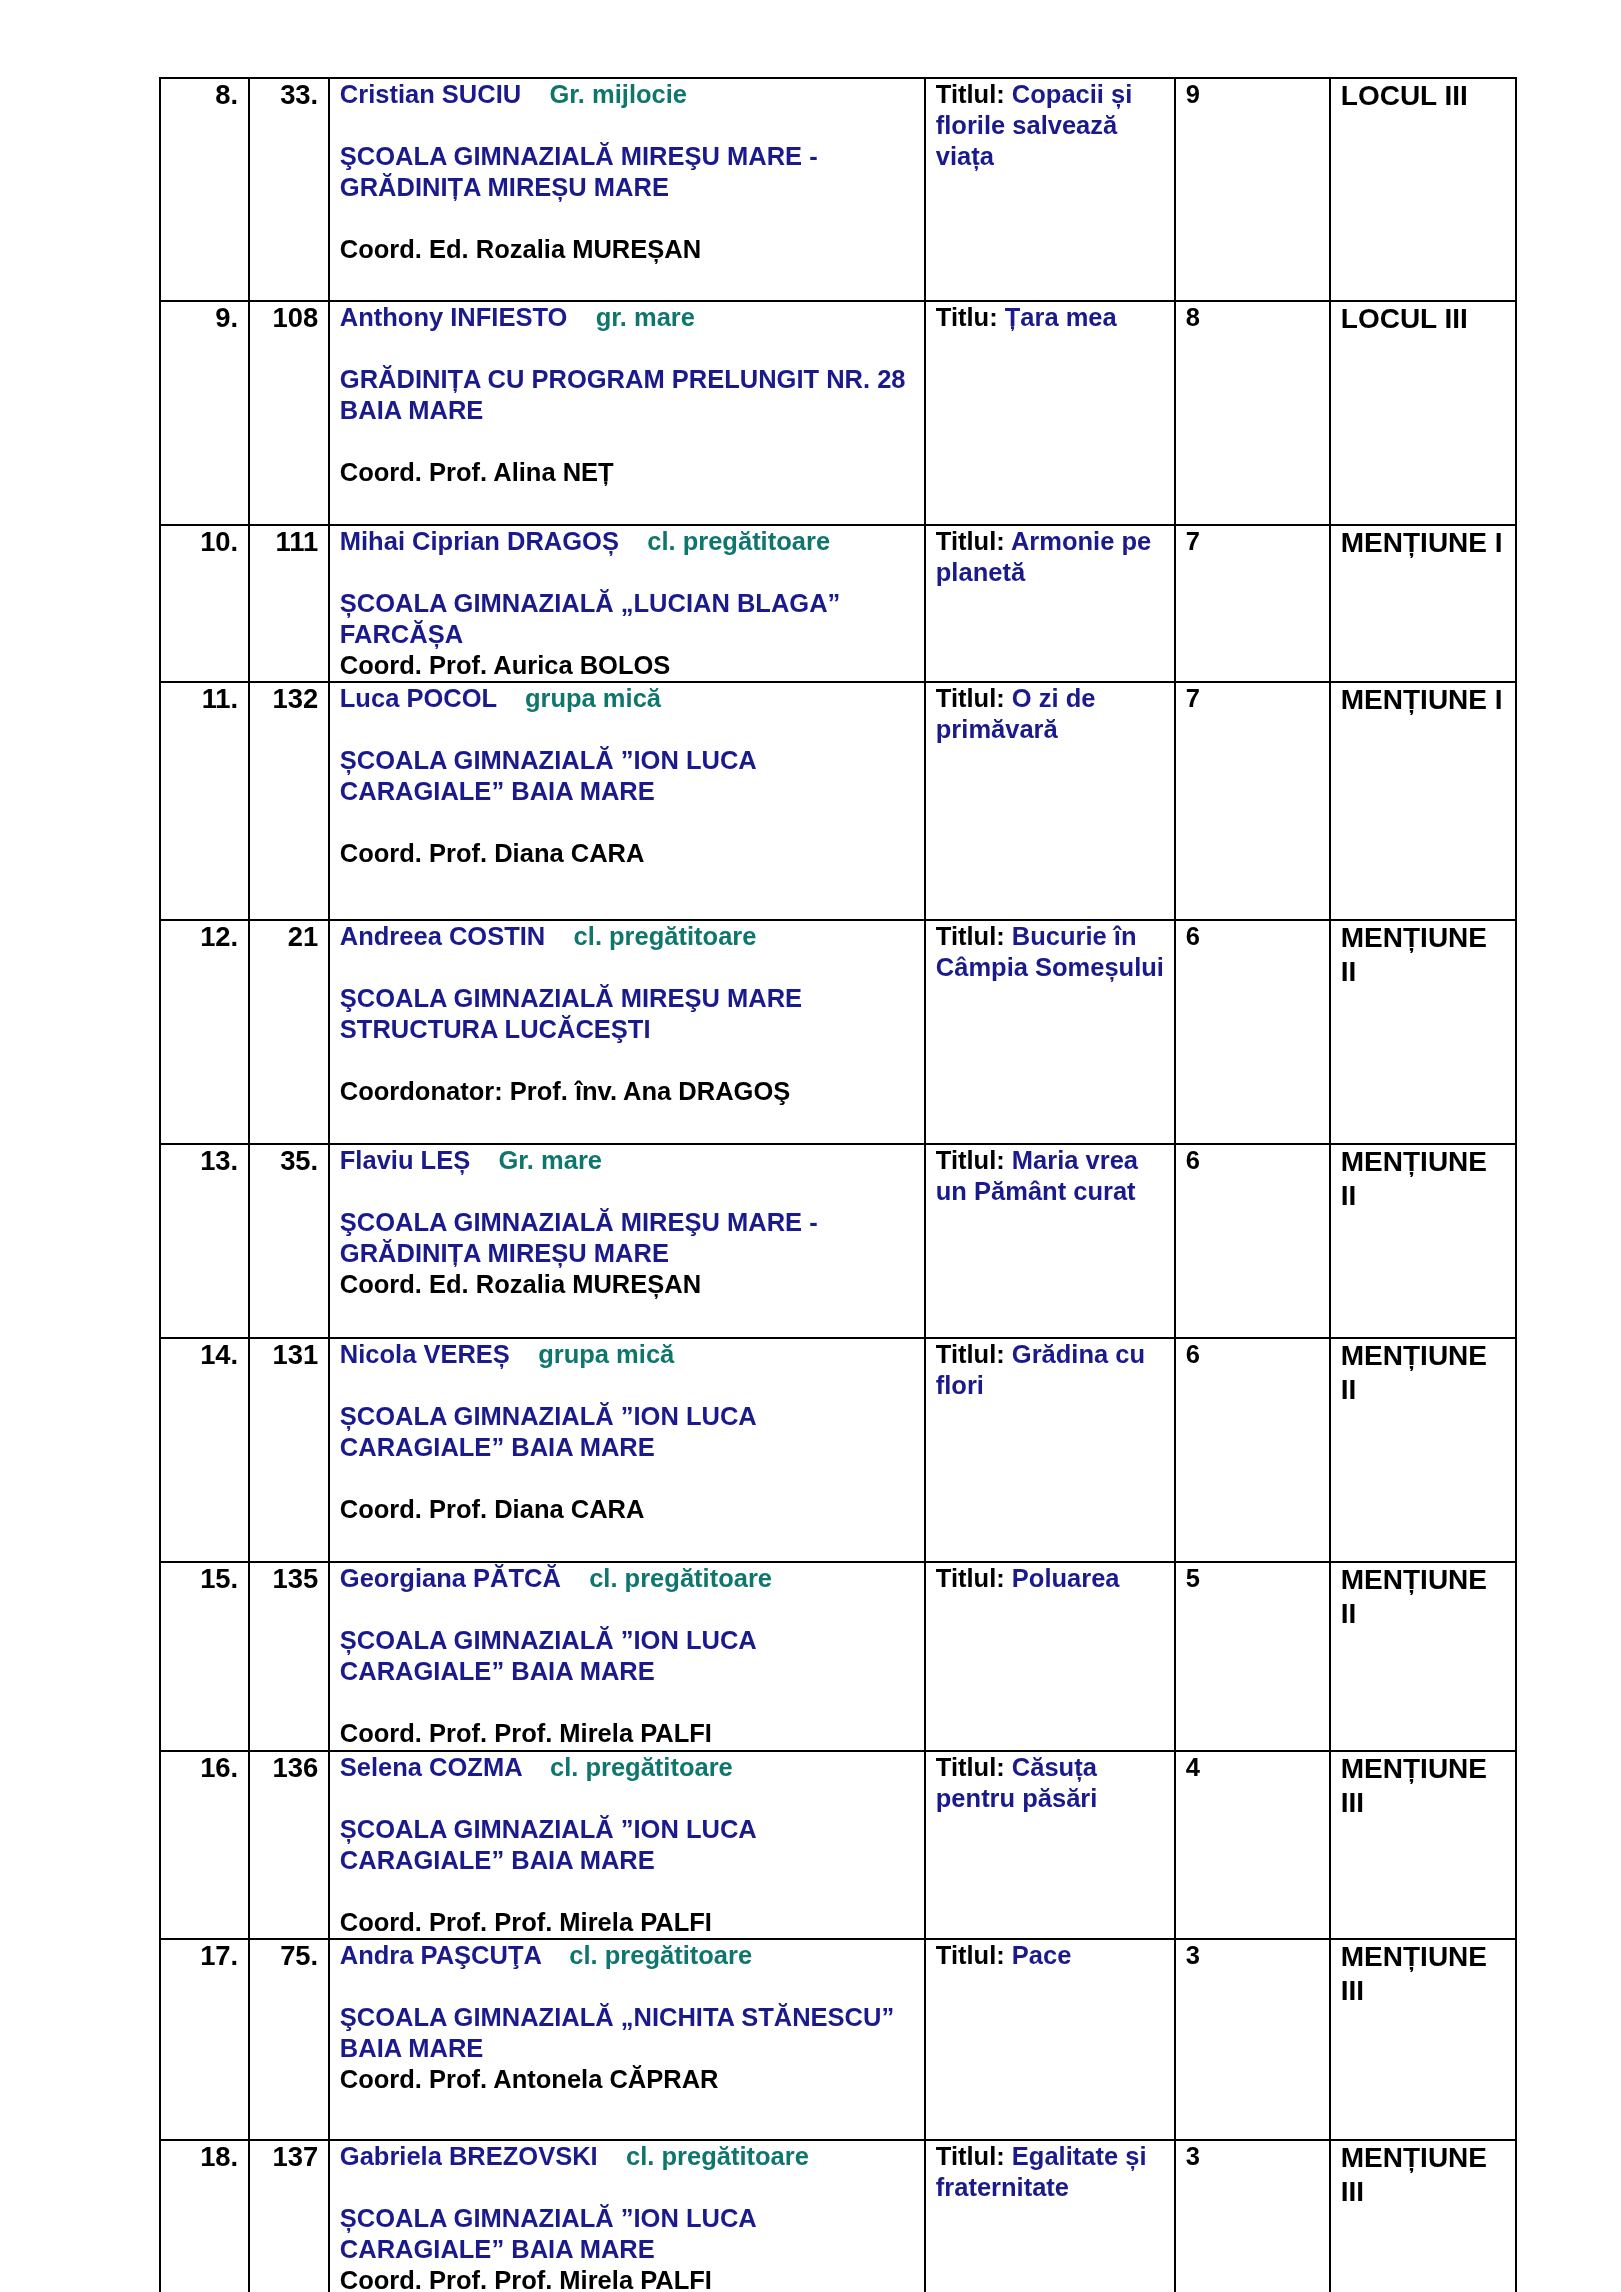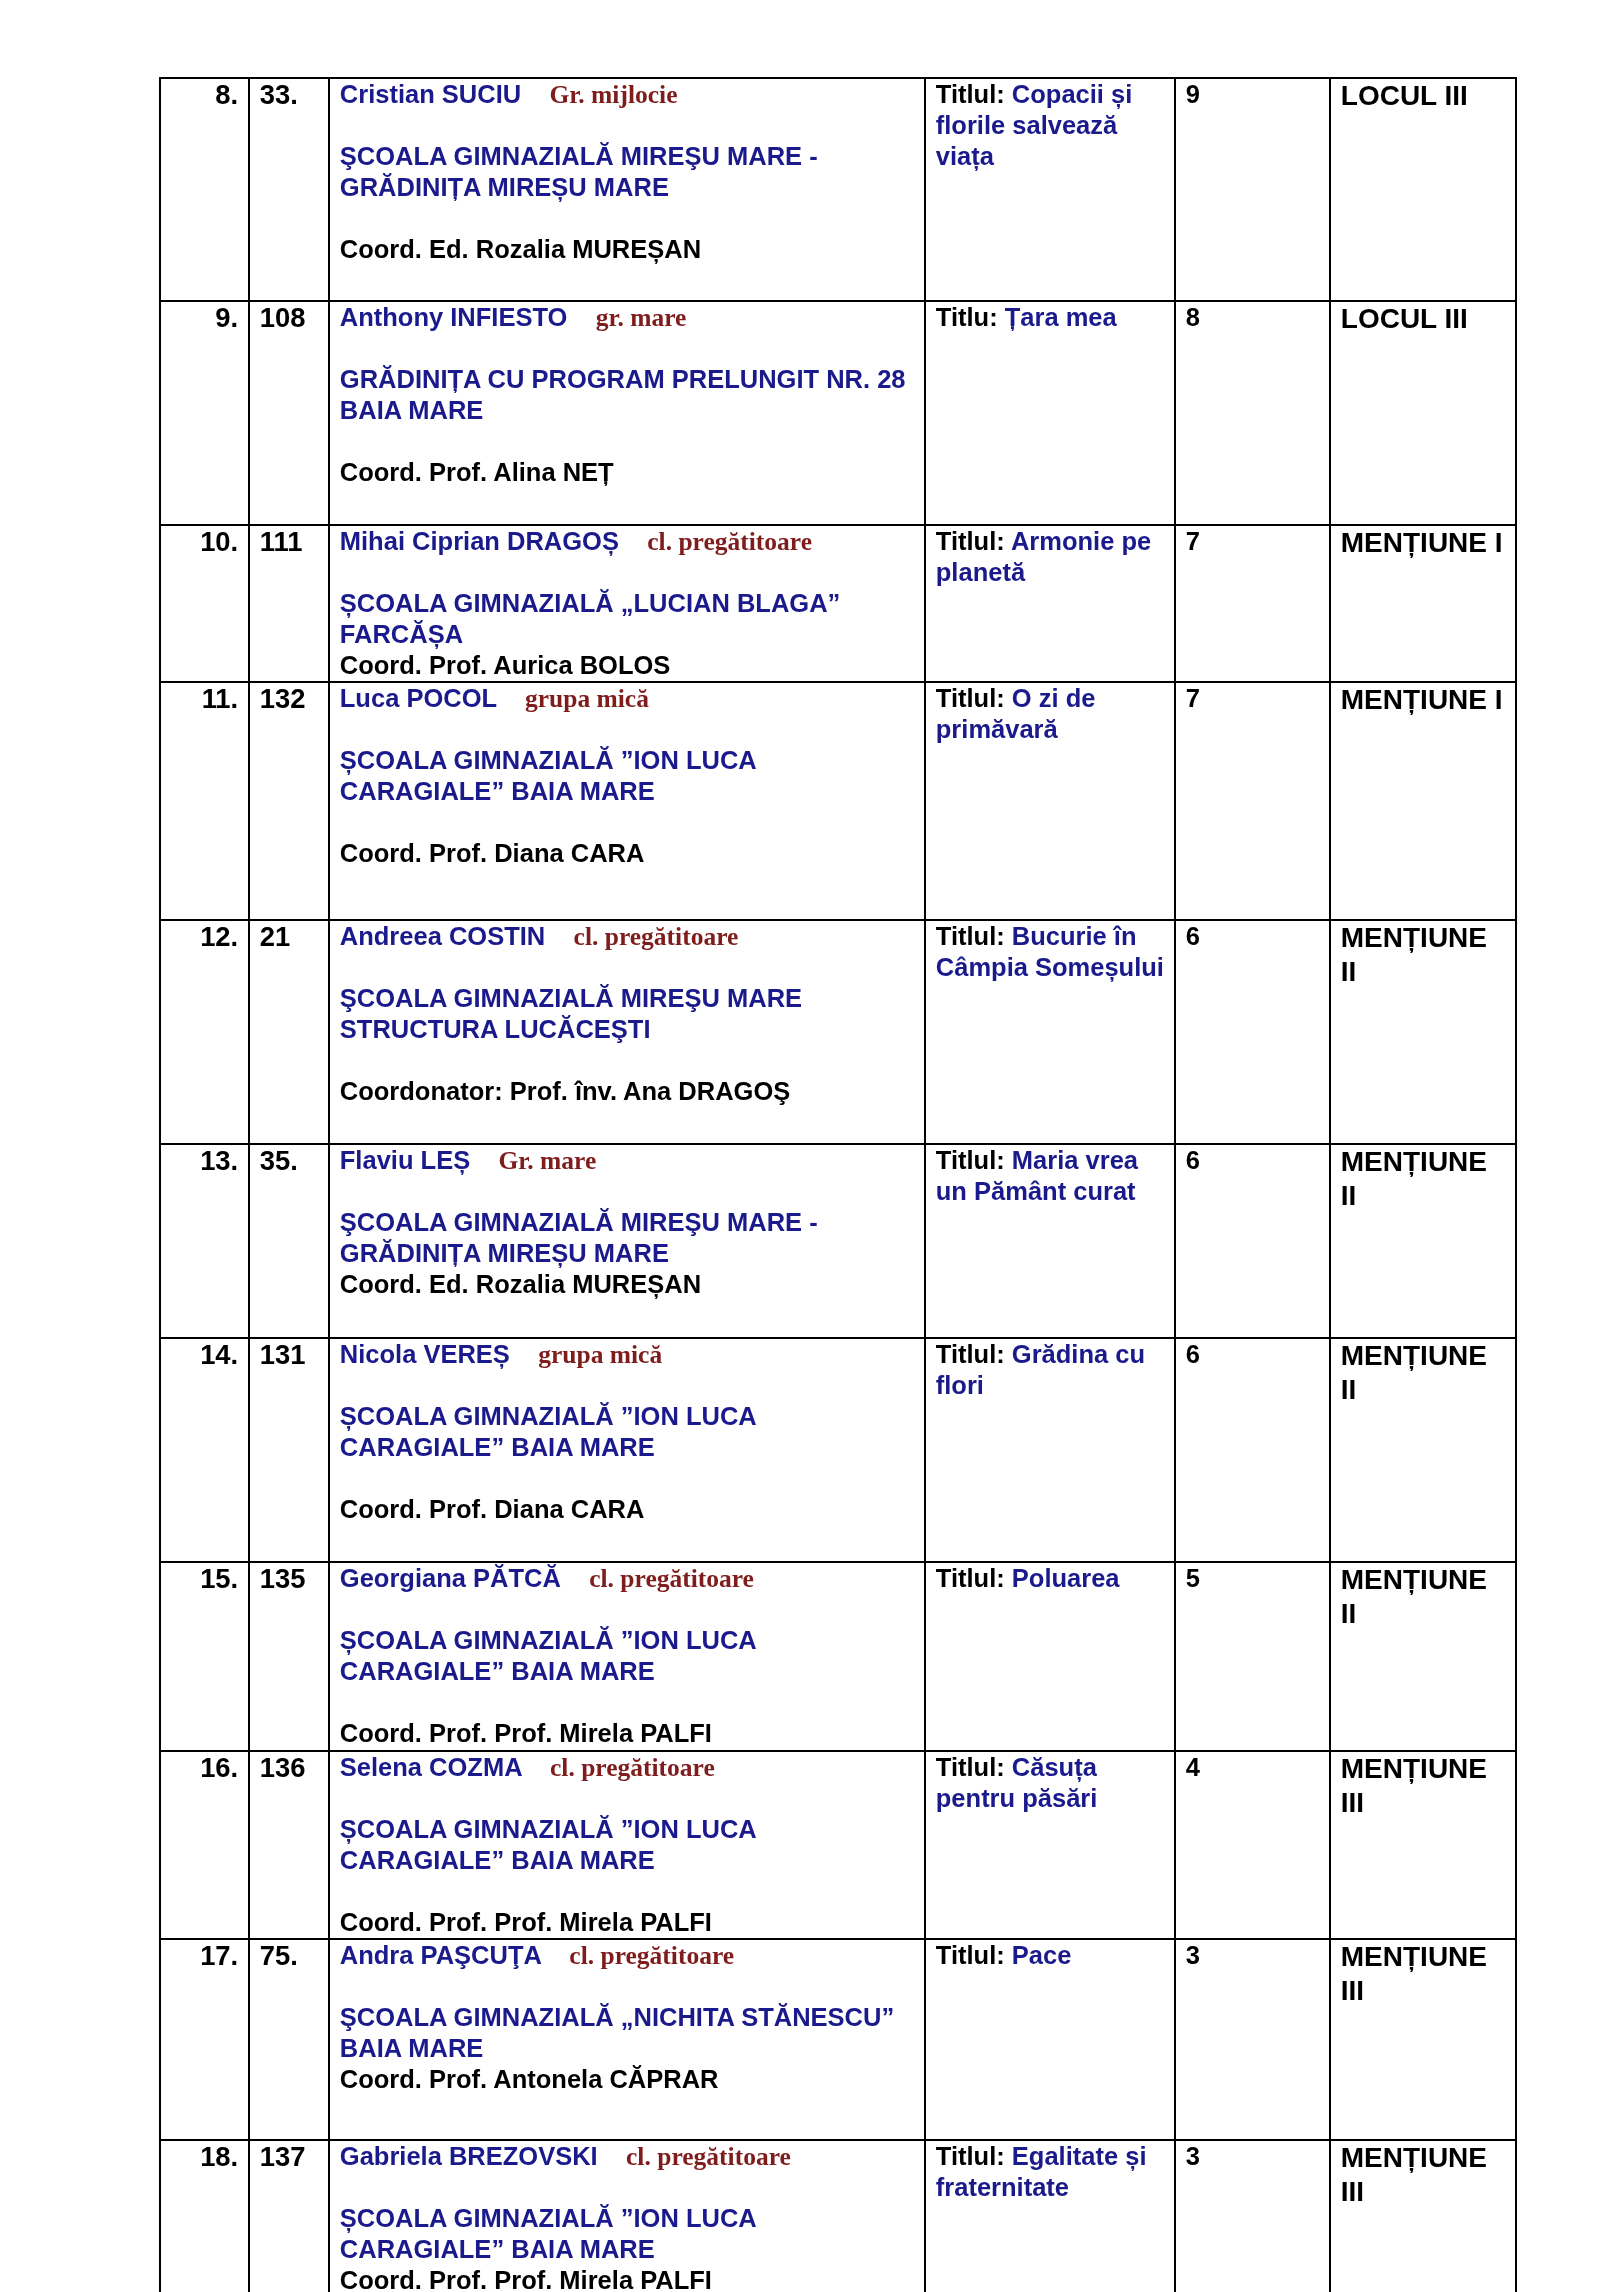--- a/index.html
+++ b/index.html
@@ -16,26 +16,26 @@
     line-height: 31px;
     color: #000;
   }
   table.results td {
     border: 2.9px solid #000;
     vertical-align: top;
     padding: 0 9.8px;
     overflow: hidden;
   }
   td.c-nr { text-align: right; padding-right: 25.5px; font-size: 27.4px; }
-  td.c-code { text-align: left; padding-left: 13.7px; font-size: 27.4px; }
+  td.c-code { text-align: right; padding-left: 13.7px; font-size: 27.4px; }
   td.c-score { font-size: 25.5px; padding-left: 13.7px; }
   td.c-award { font-size: 28px; padding-left: 13.7px; line-height: 34px; margin-top: 48px; }
   .blue { color: #1a1a8c; }
   .name-line { display: block; white-space: pre; }
-  .grade { color: #7f1d1d; font-family: Liberation Serif, serif; }
+  .grade { color: #0f766e; }
   .school { display: block; color: #1a1a8c; margin-top: 31px; }
   .coord { display: block; }
   .coord.gap { margin-top: 31px; }
   .title-lbl { color: #000; }
   .title-val { color: #1a1a8c; }
 </style>
 </head>
 <body>
 
 <div class="page">

